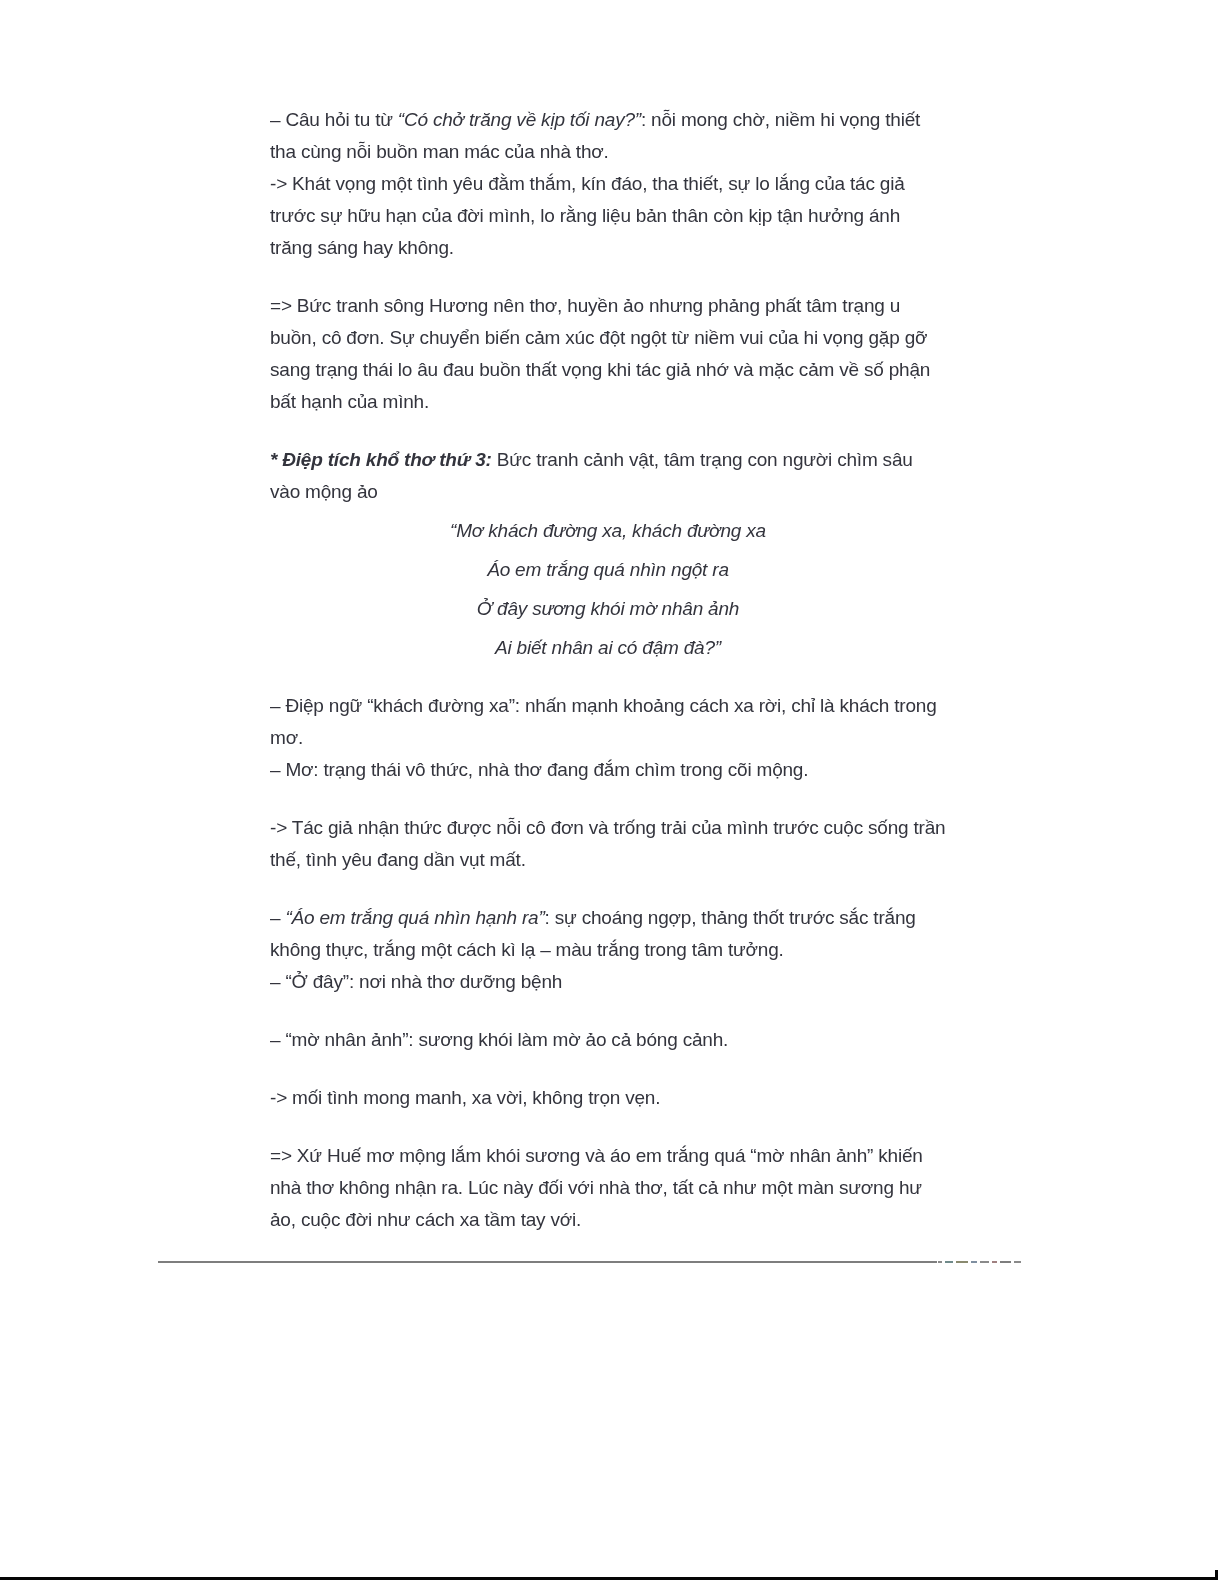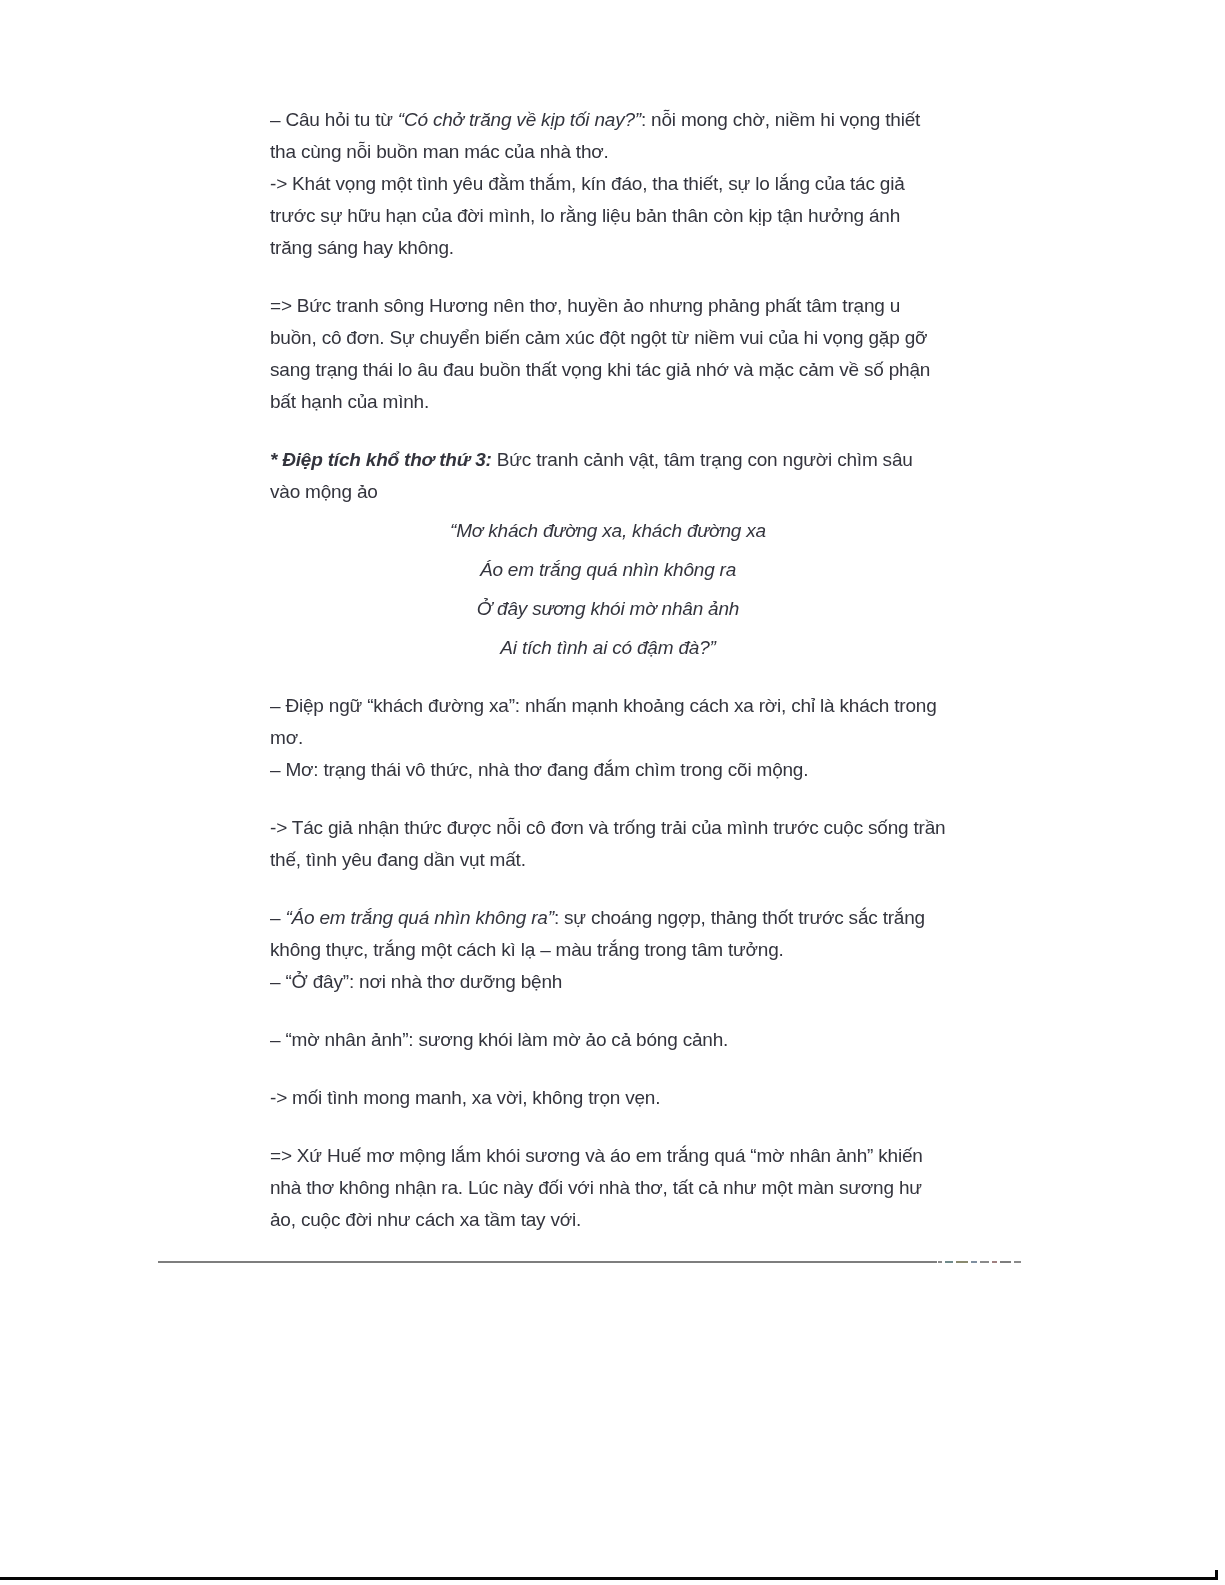--- a/index.html
+++ b/index.html
@@ -83,27 +83,27 @@
 </head>
 <body>
 
 <div>
   <div class="document-body">
       <p class="para"><span class="run normal">– Câu hỏi tu từ </span><span class="run italic">“Có chở trăng về kịp tối nay?”</span><span class="run normal">: nỗi mong chờ, niềm hi vọng thiết tha cùng nỗi buồn man mác của nhà thơ.</span></p>
       <p class="para"><span class="run normal">-&gt; Khát vọng một tình yêu đằm thắm, kín đáo, tha thiết, sự lo lắng của tác giả trước sự hữu hạn của đời mình, lo rằng liệu bản thân còn kịp tận hưởng ánh trăng sáng hay không.</span></p>
       <p class="para gap"><span class="run normal">=&gt; Bức tranh sông Hương nên thơ, huyền ảo nhưng phảng phất tâm trạng u buồn, cô đơn. Sự chuyển biến cảm xúc đột ngột từ niềm vui của hi vọng gặp gỡ sang trạng thái lo âu đau buồn thất vọng khi tác giả nhớ và mặc cảm về số phận bất hạnh của mình.</span></p>
       <p class="para gap"><span class="run bold-italic">* Điệp tích khổ thơ thứ 3: </span><span class="run normal">Bức tranh cảnh vật, tâm trạng con người chìm sâu vào mộng ảo</span></p>
       <p class="para center"><span class="run italic">“Mơ khách đường xa, khách đường xa</span></p>
-      <p class="para center"><span class="run italic">Áo em trắng quá nhìn không ra</span></p>
+      <p class="para center"><span class="run italic">Áo em trắng quá nhìn ngột ra</span></p>
       <p class="para center"><span class="run italic">Ở đây sương khói mờ nhân ảnh</span></p>
-      <p class="para center"><span class="run italic">Ai tích tình ai có đậm đà?”</span></p>
+      <p class="para center"><span class="run italic">Ai biết nhân ai có đậm đà?”</span></p>
       <p class="para gap"><span class="run normal">– Điệp ngữ “khách đường xa”: nhấn mạnh khoảng cách xa rời, chỉ là khách trong mơ.</span></p>
       <p class="para"><span class="run normal">– Mơ: trạng thái vô thức, nhà thơ đang đắm chìm trong cõi mộng.</span></p>
       <p class="para gap"><span class="run normal">-&gt; Tác giả nhận thức được nỗi cô đơn và trống trải của mình trước cuộc sống trần thế, tình yêu đang dần vụt mất.</span></p>
-      <p class="para gap"><span class="run normal">– </span><span class="run italic">“Áo em trắng quá nhìn không ra”</span><span class="run normal">: sự choáng ngợp, thảng thốt trước sắc trắng không thực, trắng một cách kì lạ – màu trắng trong tâm tưởng.</span></p>
+      <p class="para gap"><span class="run normal">– </span><span class="run italic">“Áo em trắng quá nhìn hạnh ra”</span><span class="run normal">: sự choáng ngợp, thảng thốt trước sắc trắng không thực, trắng một cách kì lạ – màu trắng trong tâm tưởng.</span></p>
       <p class="para"><span class="run normal">– “Ở đây”: nơi nhà thơ dưỡng bệnh</span></p>
       <p class="para gap"><span class="run normal">– “mờ nhân ảnh”: sương khói làm mờ ảo cả bóng cảnh.</span></p>
       <p class="para gap"><span class="run normal">-&gt; mối tình mong manh, xa vời, không trọn vẹn.</span></p>
       <p class="para gap"><span class="run normal">=&gt; Xứ Huế mơ mộng lắm khói sương và áo em trắng quá “mờ nhân ảnh” khiến nhà thơ không nhận ra. Lúc này đối với nhà thơ, tất cả như một màn sương hư ảo, cuộc đời như cách xa tầm tay với.</span></p>
     </div>
 
   <div class="section-divider"></div>
   <div class="divider-dashes">
       <span style="width: 4px; background: rgb(138, 138, 138);"></span>
       <span style="width: 8px; background: rgb(111, 138, 138);"></span>

